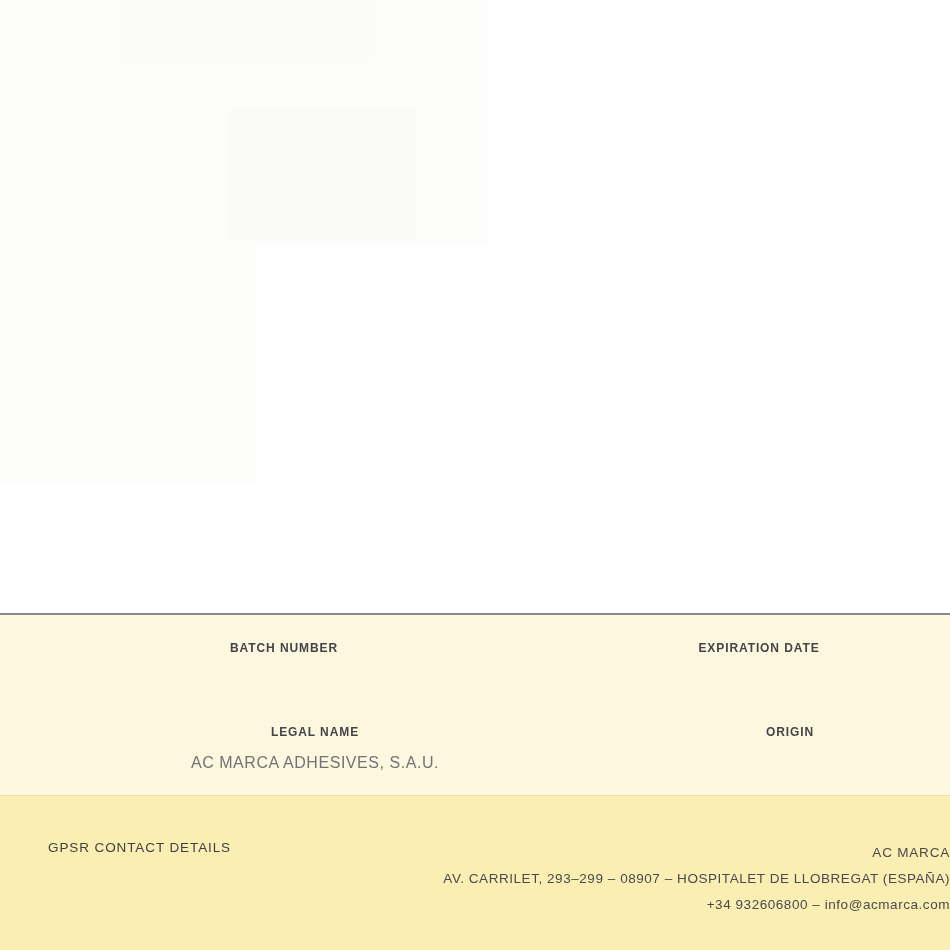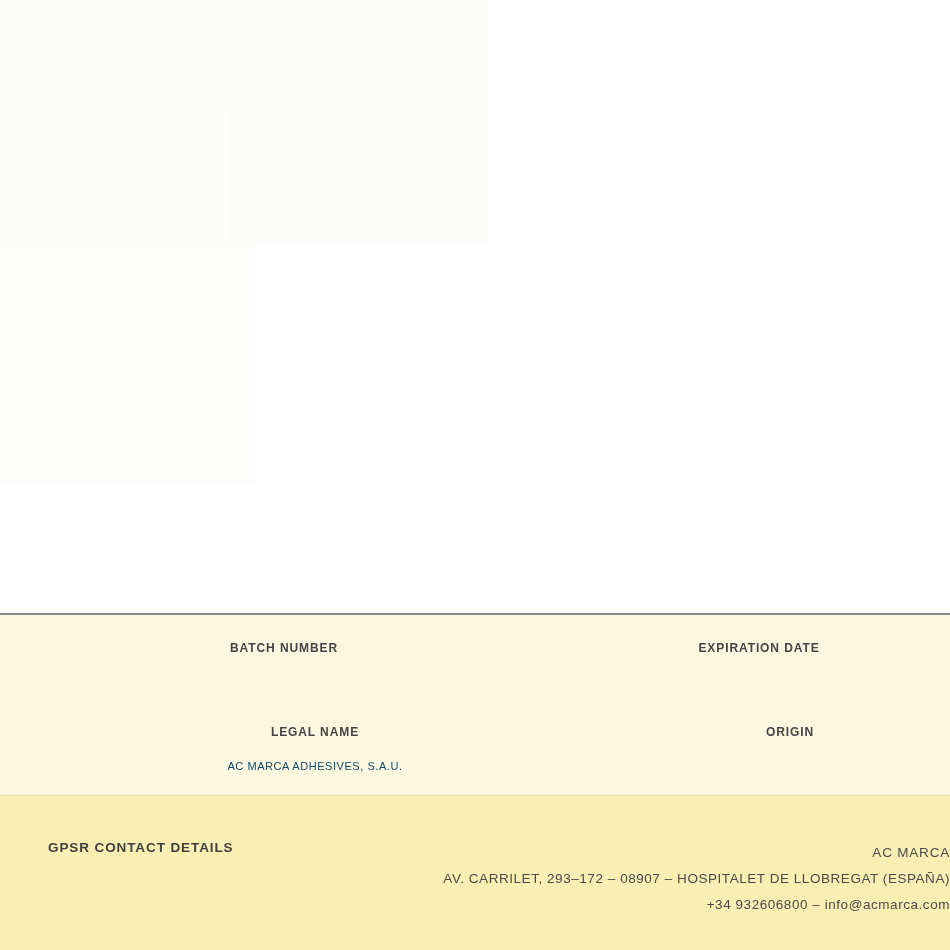--- a/index.html
+++ b/index.html
@@ -71,24 +71,24 @@
   .info-col.col-right { width: 382px; text-align: center; }
 
   .field-label {
     font-size: 12px;
     font-weight: bold;
     letter-spacing: 0.9px;
     color: #444447;
     line-height: 1.2;
   }
   .field-value {
-    font-size: 11px;
+    font-size: 16px;
     letter-spacing: 0.55px;
-    color: #0c4a6e;
-    margin-top: 21px;
+    color: #737373;
+    margin-top: 14px;
     line-height: 1.2;
   }
   .field-value.empty { min-height: 14px; }
 
   .panel-divider {
     position: absolute;
     left: 0;
     bottom: 0;
     width: 100%;
     height: 1px;
@@ -106,21 +106,21 @@
     position: absolute;
     left: 0; right: 0;
     top: 44px;
     display: flex;
     align-items: flex-start;
     justify-content: space-between;
   }
   .gpsr-title {
     margin-left: 48px;
     font-size: 13.5px;
-    font-weight: bold;
+    font-weight: normal;
     letter-spacing: 0.9px;
     color: #3f3f42;
     white-space: nowrap;
     text-align: center;
   }
   .gpsr-address {
     text-align: right;
     font-size: 13.5px;
     letter-spacing: 0.55px;
     color: #4a4a4d;
@@ -166,19 +166,19 @@
     </div>
 
     <div class="panel-divider"></div>
   </div>
 
   <div class="footer">
     <div class="footer-inner">
       <div class="gpsr-title">GPSR CONTACT DETAILS</div>
       <div class="gpsr-address">
         <div class="line-company">AC MARCA</div>
-        <div>AV. CARRILET, 293–172 – 08907 – HOSPITALET DE LLOBREGAT (ESPAÑA)</div>
+        <div>AV. CARRILET, 293–299 – 08907 – HOSPITALET DE LLOBREGAT (ESPAÑA)</div>
         <div>+34 932606800 – info@acmarca.com</div>
       </div>
     </div>
   </div>
 
 </div>
 
 </body></html>

